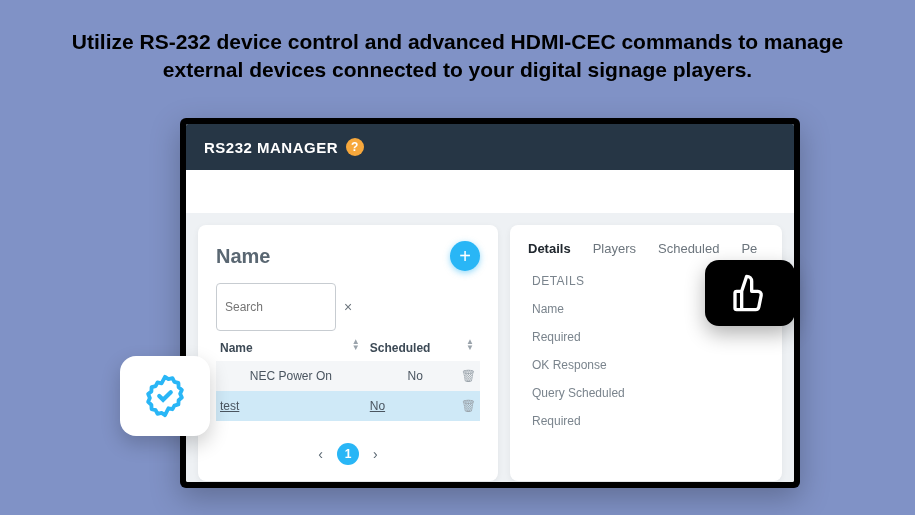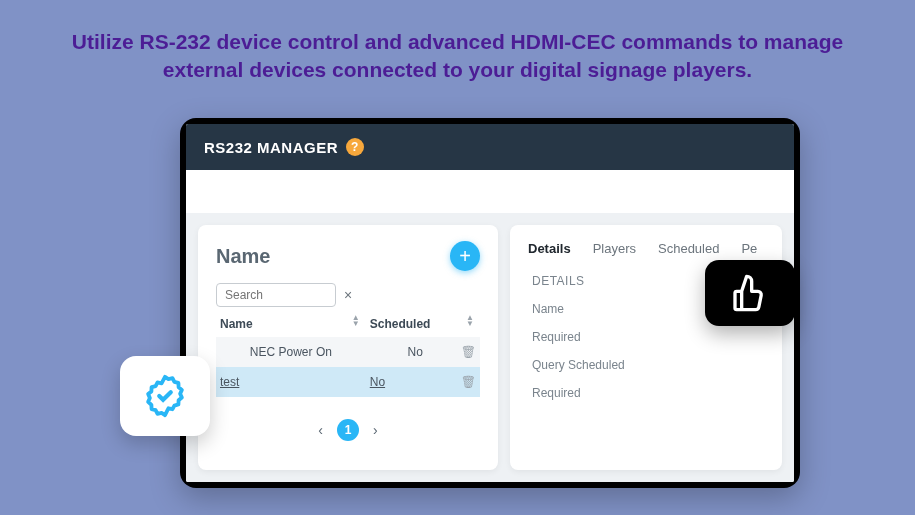--- a/index.html
+++ b/index.html
@@ -5,35 +5,35 @@
   * { box-sizing: border-box; margin: 0; padding: 0; }
   body {
     width: 915px;
     height: 515px;
     background: #8092c6;
     font-family: -apple-system, BlinkMacSystemFont, "Segoe UI", Arial, sans-serif;
     position: relative;
     overflow: hidden;
   }
   .headline {
-    color: #4c1d95;
+    color: #000000;
     font-weight: 700;
     font-size: 21px;
     text-align: center;
     padding: 28px 60px 0 60px;
     line-height: 1.35;
   }
   .monitor {
     position: absolute;
     left: 180px;
     top: 118px;
     width: 620px;
     height: 370px;
     background: #000;
-    border-radius: 16px;
+    border-radius: 6px;
     padding: 6px;
     box-shadow: 0 10px 30px rgba(0,0,0,.25);
   }
   .screen {
     background: #fff;
     width: 100%;
     height: 100%;
     border-radius: 2px;
     overflow: hidden;
     display: flex;
@@ -78,21 +78,21 @@
   }
   .panel-title { font-size: 20px; font-weight: 600; color:#5a6772; }
   .add-btn {
     width: 30px; height: 30px; border-radius: 50%;
     background: #29b6f6; color:#fff; display:flex; align-items:center; justify-content:center;
     font-size: 20px; font-weight: 400; cursor:pointer;
     box-shadow: 0 2px 6px rgba(41,182,246,.5);
   }
   .search-row { display:flex; align-items:center; gap:8px; margin-bottom:4px;}
   .search-input {
-    border:1px solid #c7ccd1; border-radius:4px; padding:4px 8px; font-size:12px;
+    border:1px solid #c7ccd1; border-radius:4px; padding:16px 8px; font-size:12px;
     width: 120px; color:#ef4444;
   }
   .clear-x { color:#6c757d; font-size:14px; cursor:pointer; }
   table { width:100%; border-collapse: collapse; font-size:12px; }
   th { text-align:left; color:#3d4a56; font-weight:600; padding:6px 4px; position:relative;}
   .sort { position:absolute; right:6px; top:4px; display:flex; flex-direction:column; line-height:6px; color:#9aa3ab; font-size:8px;}
   td { padding:8px 4px; color:#4a5560; }
   tr.row1 td { background:#f4f6f8;text-align:center; }
   tr.row2 td { background:#cfe9f7;text-decoration:underline; }
   .trash { float:right; color:#9aa3ab; cursor:pointer; }
@@ -182,20 +182,21 @@
         <div class="tabs">
           <span class="active">Details</span>
           <span>Players</span>
           <span>Scheduled</span>
           <span>Pe</span>
         </div>
         <div class="details-list">
           <div class="hdr">DETAILS</div>
           <div>Name</div>
           <div>Required</div>
+          <div>OK Response</div>
           <div>Query Scheduled</div>
           <div>Required</div>
         </div>
       </div>
 
     </div>
   </div>
 </div>
 
 <div class="gear-badge">

